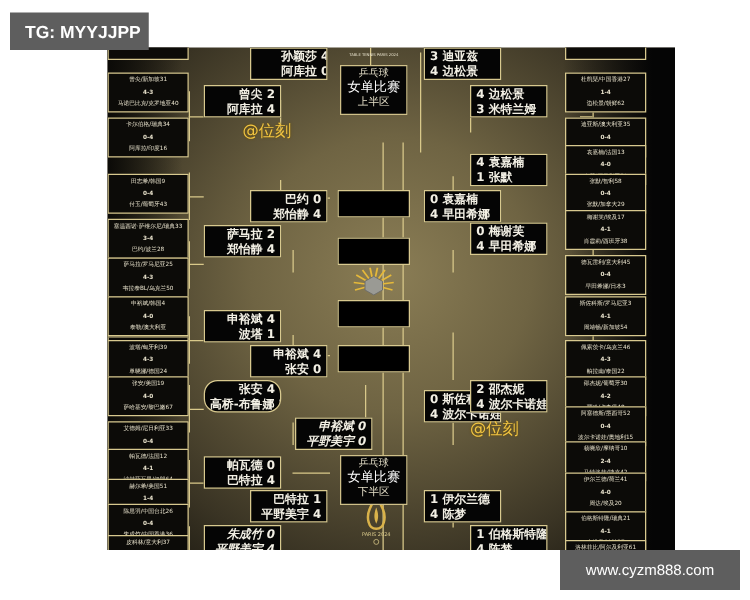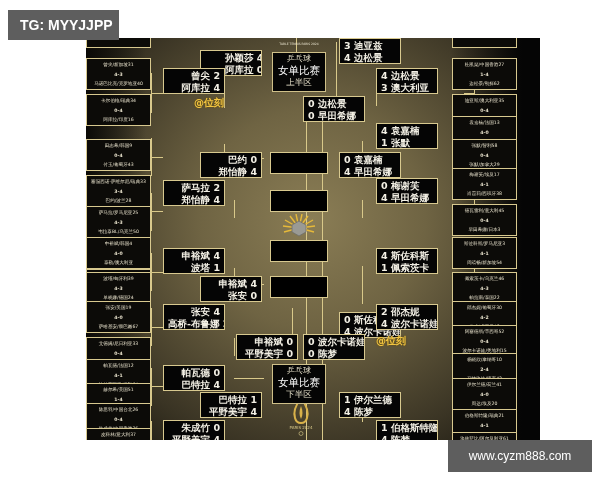--- a/index.html
+++ b/index.html
@@ -36,21 +36,21 @@
     .mbox.blank { background: #000; }
     .title-box {
       position: absolute; width: 54px; height: 40px; background: #050505; border: 1px solid #cfc089;
       color: #fff; text-align: center; z-index: 3; padding-top: 1px;
     }
     .title-box .t1 { font-size: 8px; line-height: 10px; color: #e5dfc8; }
     .title-box .t2 { font-size: 10.5px; line-height: 13px; font-weight: normal; }
     .title-box .t3 { font-size: 8.5px; line-height: 11px; color: #e5dfc8; }
     .small-cap { position: absolute; font-size: 3px; color: #e8e2cc; z-index: 3; text-align: center; width: 40px; line-height: 3.5px; }
     .watermark {
-      position: absolute; color: #f2c542; font-weight: bold; font-size: 10px; z-index: 4;
+      position: absolute; color: #f2c542; font-weight: normal; font-size: 13px; z-index: 4;
       text-shadow: 0 0 2px #6a4e00;
     }
     .tg-badge {
       position: absolute; left: 8px; top: 10px; width: 111px; height: 30px; background: #5e5e5e;
       color: #ffffff; font-size: 14px; font-weight: bold; line-height: 30px; padding-left: 12px; z-index: 10;
       font-family: "Liberation Sans", sans-serif;
     }
     .site-badge {
       position: absolute; left: 448px; top: 440px; width: 144px; height: 32px; background: #5e5e5e;
       color: #ffffff; font-size: 12px; line-height: 32px; text-align: center; z-index: 10;
@@ -267,21 +267,21 @@
   <div class="r1" style="left:366px;top:371px;">
     <div>伯格斯特隆/瑞典21</div>
     <div class="sc">4-1</div>
     <div>韦塔奥/波兰57</div>
   </div>
   <div class="r1" style="left:366px;top:394px;">
     <div>洛林菲比/阿尔及利亚61</div>
 
   </div>
 
-  <div class="mbox left" style="left:114px;top:12px;padding-left:24px;">
+  <div class="mbox left" style="left:114px;top:0px;padding-left:24px;">
     <div><span>孙颖莎</span> <span>4</span></div>
     <div><span>阿库拉</span> <span>0</span></div>
   </div>
   <div class="mbox left" style="left:77px;top:30px;">
     <div><span>曾尖</span> <span>2</span></div>
     <div><span>阿库拉</span> <span>4</span></div>
   </div>
   <div class="mbox left" style="left:114px;top:114px;">
     <div><span>巴约</span> <span>0</span></div>
     <div><span>郑怡静</span> <span>4</span></div>
@@ -291,89 +291,77 @@
     <div><span>郑怡静</span> <span>4</span></div>
   </div>
   <div class="mbox left" style="left:77px;top:210px;">
     <div><span>申裕斌</span> <span>4</span></div>
     <div><span>波塔</span> <span>1</span></div>
   </div>
   <div class="mbox left" style="left:114px;top:238px;">
     <div><span>申裕斌</span> <span>4</span></div>
     <div><span>张安</span> <span>0</span></div>
   </div>
-  <div class="mbox left" style="left:77px;top:266px;">
+  <div class="mbox left" style="left:77px;top:266px;border-radius:11px;">
     <div><span>张安</span> <span>4</span></div>
     <div><span>高桥-布鲁娜</span> <span>2</span></div>
   </div>
   <div class="mbox left" style="left:77px;top:327px;">
     <div><span>帕瓦德</span> <span>0</span></div>
     <div><span>巴特拉</span> <span>4</span></div>
   </div>
   <div class="mbox left" style="left:114px;top:354px;">
     <div><span>巴特拉</span> <span>1</span></div>
     <div><span>平野美宇</span> <span>4</span></div>
   </div>
-  <div class="mbox left" style="left:77px;top:382px;">
+  <div class="mbox left" style="left:77px;top:382px;font-style:italic;">
     <div><span>朱成竹</span> <span>0</span></div>
     <div><span>平野美宇</span> <span>4</span></div>
   </div>
 
   <div class="mbox right" style="left:253px;top:0px;">
     <div><span>3</span> <span>迪亚兹</span></div>
     <div><span>4</span> <span>边松景</span></div>
   </div>
   <div class="mbox right" style="left:290px;top:30px;">
     <div><span>4</span> <span>边松景</span></div>
-    <div><span>3</span> <span>澳大利亚</span></div>
+    <div><span>3</span> <span>米特兰姆</span></div>
   </div>
   <div class="mbox right" style="left:290px;top:85px;">
     <div><span>4</span> <span>袁嘉楠</span></div>
     <div><span>1</span> <span>张默</span></div>
   </div>
   <div class="mbox right" style="left:253px;top:114px;">
     <div><span>0</span> <span>袁嘉楠</span></div>
     <div><span>4</span> <span>早田希娜</span></div>
   </div>
   <div class="mbox right" style="left:290px;top:140px;">
     <div><span>0</span> <span>梅谢芙</span></div>
     <div><span>4</span> <span>早田希娜</span></div>
   </div>
-  <div class="mbox right" style="left:290px;top:210px;">
-    <div><span>4</span> <span>斯佐科斯</span></div>
-    <div><span>1</span> <span>佩索茨卡</span></div>
-  </div>
   <div class="mbox right" style="left:253px;top:238px;margin-top:36px;">
     <div><span>0</span> <span>斯佐科斯</span></div>
     <div><span>4</span> <span>波尔卡诺娃</span></div>
   </div>
   <div class="mbox right" style="left:290px;top:266px;">
     <div><span>2</span> <span>邵杰妮</span></div>
     <div><span>4</span> <span>波尔卡诺娃</span></div>
   </div>
   <div class="mbox right" style="left:253px;top:354px;">
     <div><span>1</span> <span>伊尔兰德</span></div>
     <div><span>4</span> <span>陈梦</span></div>
   </div>
   <div class="mbox right" style="left:290px;top:382px;">
     <div><span>1</span> <span>伯格斯特隆</span></div>
     <div><span>4</span> <span>陈梦</span></div>
   </div>
 
-  <div class="mbox right" style="left:217px;top:58px;">
-    <div><span>0</span> <span>边松景</span></div>
-    <div><span>0</span> <span>早田希娜</span></div>
-  </div>
-  <div class="mbox left" style="left:150px;top:296px;">
+  <div class="mbox left" style="left:150px;top:296px;font-style:italic;">
     <div><span>申裕斌</span> <span>0</span></div>
     <div><span>平野美宇</span> <span>0</span></div>
-  </div>
-  <div class="mbox right" style="left:217px;top:296px;">
-    <div><span>0</span> <span>波尔卡诺娃</span></div>
-    <div><span>0</span> <span>陈梦</span></div>
   </div>
 
   <div class="mbox blank" style="left:184px;top:114px;width:58px;height:22px;"></div>
   <div class="mbox blank" style="left:184px;top:152px;width:58px;height:22px;"></div>
   <div class="mbox blank" style="left:184px;top:202px;width:58px;height:22px;"></div>
   <div class="mbox blank" style="left:184px;top:238px;width:58px;height:22px;"></div>
 
   <div class="small-cap" style="left:193px;top:5px;">TABLE TENNIS PARIS 2024</div>
   <div class="title-box" style="left:186px;top:14px;">
     <div class="t1">乒乓球</div>

